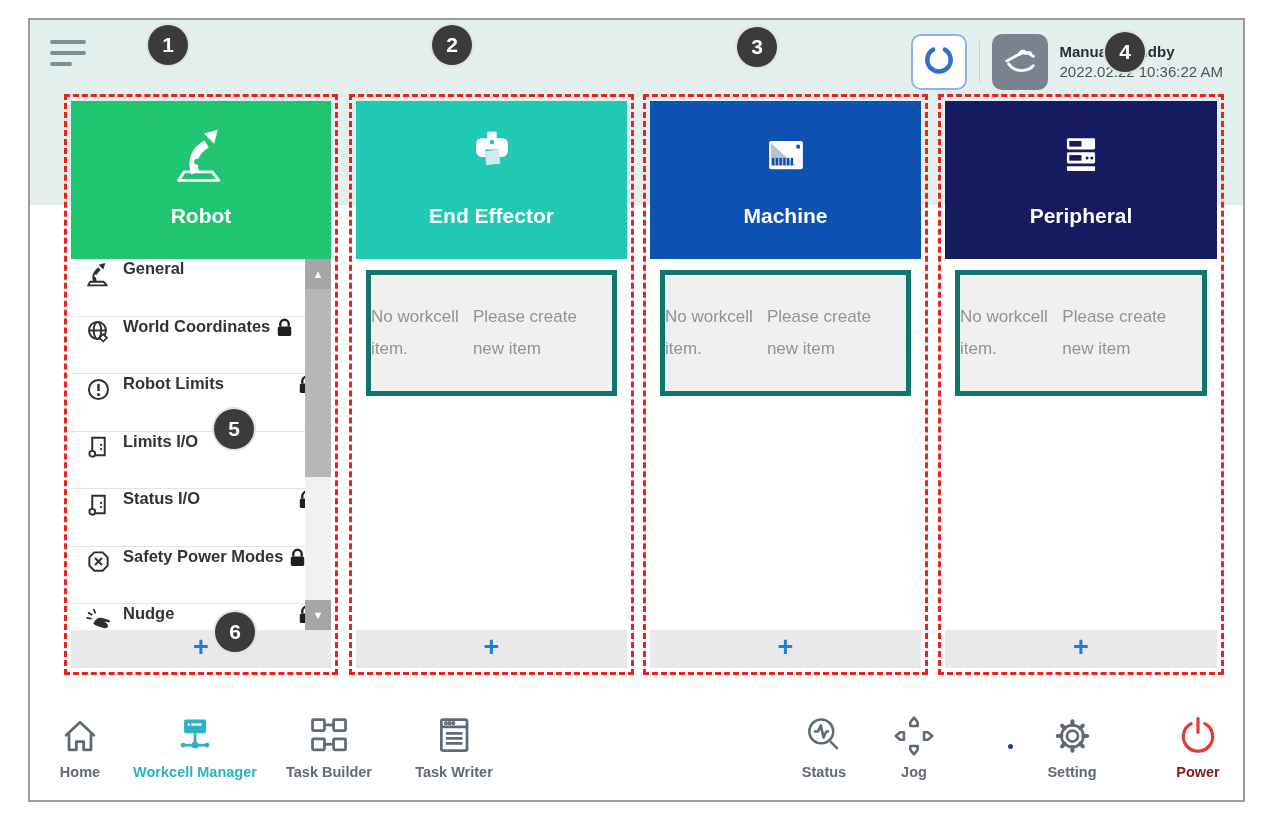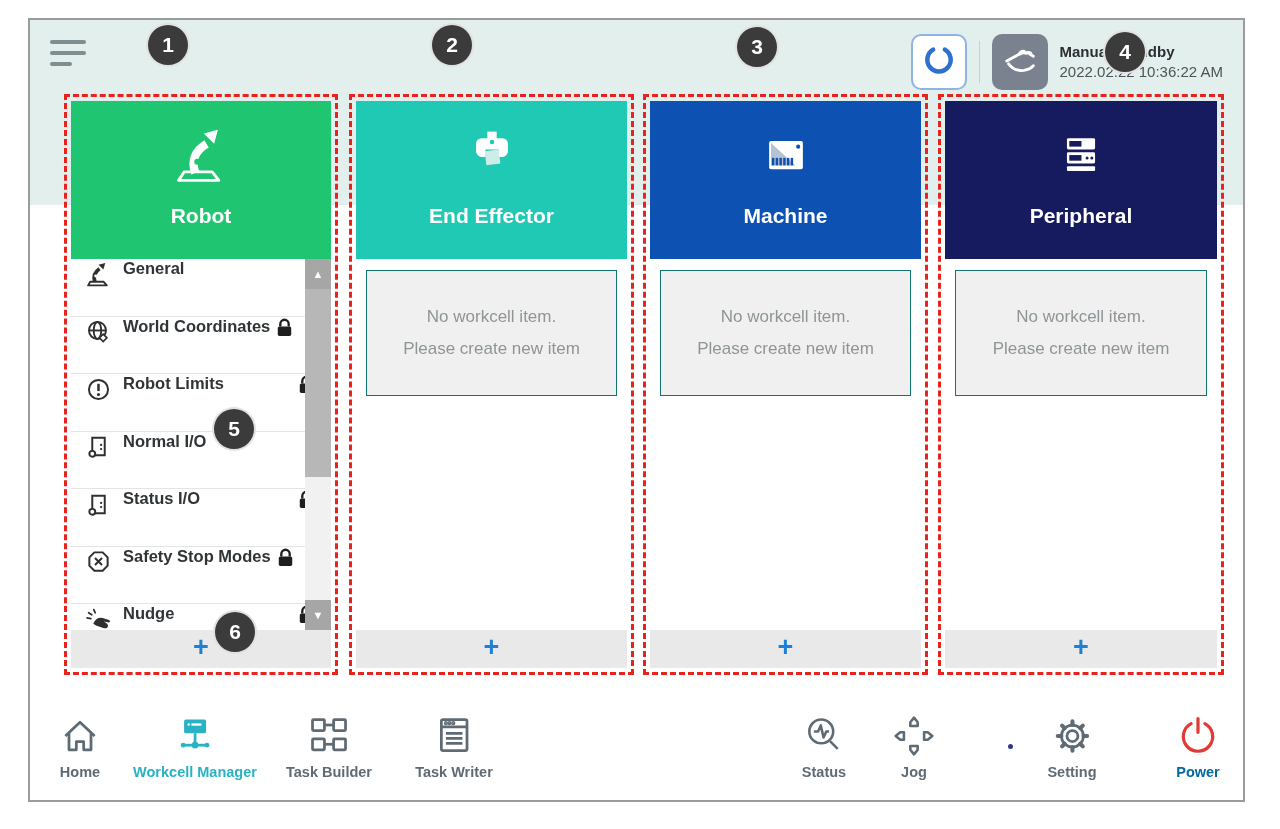--- a/index.html
+++ b/index.html
@@ -52,34 +52,34 @@
 
   
   .scrollbar { position:absolute; right:0; top:0; width:26px; height:371px; background:#f1f1f1; }
   .sb-btn { position:absolute; left:0; width:26px; height:30px; background:#a6a6a6; color:#ffffff; font-size:11px; display:flex; align-items:center; justify-content:center; cursor:pointer; }
   .sb-btn.up { top:0; }
   .sb-btn.down { bottom:0; }
   .sb-thumb { position:absolute; left:0; top:30px; width:26px; height:188px; background:#b7b7b7; cursor:grab; }
 
   
   .body-area { position:absolute; left:0; top:158px; width:100%; bottom:38px; background:#ffffff; }
-  .empty-box { position:absolute; left:10px; right:10px; top:11px; height:126px; background:#f0f0f0; border:1px solid #0f766e; display:flex; flex-direction:column; align-items:center; justify-content:center; }
+  .empty-box { position:absolute; left:10px; right:10px; top:11px; height:126px; background:#f0f0f0; border:5px solid #0f766e; display:flex; flex-direction:row; align-items:center; justify-content:center; }
   .empty-box .l { color:#8f9496; font-size:17px; line-height:1.9; }
 
   
   .card-footer { position:absolute; left:0; bottom:0; width:100%; height:38px; background:#e9e9e9; display:flex; align-items:center; justify-content:center; cursor:pointer; }
   .plus { color:#1d7fd6; font-size:27px; font-weight:bold; line-height:1; margin-top:-3px; }
 
   
   .bottomnav { position:absolute; left:0; bottom:0; width:100%; height:102px; background:#ffffff; }
   .nav-item { position:absolute; top:12px; text-align:center; transform:translateX(-50%); cursor:pointer; }
   .nav-item .nicon { height:48px; display:flex; align-items:flex-end; justify-content:center; }
   .nav-item .nlabel { margin-top:6px; font-size:14.5px; font-weight:bold; color:#5f6b74; }
   .nav-item.active .nlabel { color:#29b2c4; }
-  .nav-item.power .nlabel { color:#0369a1; }
+  .nav-item.power .nlabel { color:#7f1d1d; }
   .ni-home { left:50px; } .ni-wm { left:165px; } .ni-tb { left:299px; } .ni-tw { left:424px; }
   .ni-status { left:794px; } .ni-jog { left:884px; } .ni-setting { left:1042px; } .ni-power { left:1168px; }
   .nav-dot { position:absolute; left:978px; top:46px; width:5px; height:5px; border-radius:50%; background:#2b3a8c; }
 </style>
 </head>
 <body>
 
 <div class="window">
   <div class="topband"></div>
 
@@ -174,21 +174,21 @@
         </div>
         <div class="row">
           <span class="ricon">
             <svg width="27" height="27" viewBox="0 0 26 26" fill="none" stroke="#2f2f2f" stroke-width="1.9">
               <path d="M7 4.5 h12 v17 h-12 z"></path>
               <circle cx="7" cy="20" r="2.8" fill="#ffffff"></circle>
               <circle cx="15.5" cy="11.5" r="1.1" fill="#2f2f2f" stroke="none"></circle>
               <circle cx="15.5" cy="15.5" r="1.1" fill="#2f2f2f" stroke="none"></circle>
             </svg>
           </span>
-          <span class="rlabel">Normal I/O</span>
+          <span class="rlabel">Limits I/O</span>
         </div>
         <div class="row">
           <span class="ricon">
             <svg width="27" height="27" viewBox="0 0 26 26" fill="none" stroke="#2f2f2f" stroke-width="1.9">
               <path d="M7 4.5 h12 v17 h-12 z"></path>
               <circle cx="7" cy="20" r="2.8" fill="#ffffff"></circle>
               <circle cx="15.5" cy="11.5" r="1.1" fill="#2f2f2f" stroke="none"></circle>
               <circle cx="15.5" cy="15.5" r="1.1" fill="#2f2f2f" stroke="none"></circle>
             </svg>
           </span>
@@ -200,21 +200,21 @@
               </svg>
           </span>
         </div>
         <div class="row tight">
           <span class="ricon">
             <svg width="27" height="27" viewBox="0 0 26 26" fill="none" stroke="#2f2f2f" stroke-width="1.9">
               <polygon points="9,4.2 17,4.2 21.8,9 21.8,17 17,21.8 9,21.8 4.2,17 4.2,9"></polygon>
               <path d="M9.6 9.6 l6.8 6.8 M16.4 9.6 l-6.8 6.8"></path>
             </svg>
           </span>
-          <span class="rlabel">Safety Stop Modes</span>
+          <span class="rlabel">Safety Power Modes</span>
           <span class="lock">
             <svg width="21" height="21" viewBox="0 0 20 20">
                 <path d="M6 9 V6.6 a4 4 0 0 1 8 0 V9" fill="none" stroke="#1e1e1e" stroke-width="2.2"></path>
                 <rect x="3.6" y="9" width="12.8" height="9" rx="1.5" fill="#1e1e1e"></rect>
               </svg>
           </span>
         </div>
         <div class="row">
           <span class="ricon">
             <svg width="27" height="27" viewBox="0 0 26 26">

